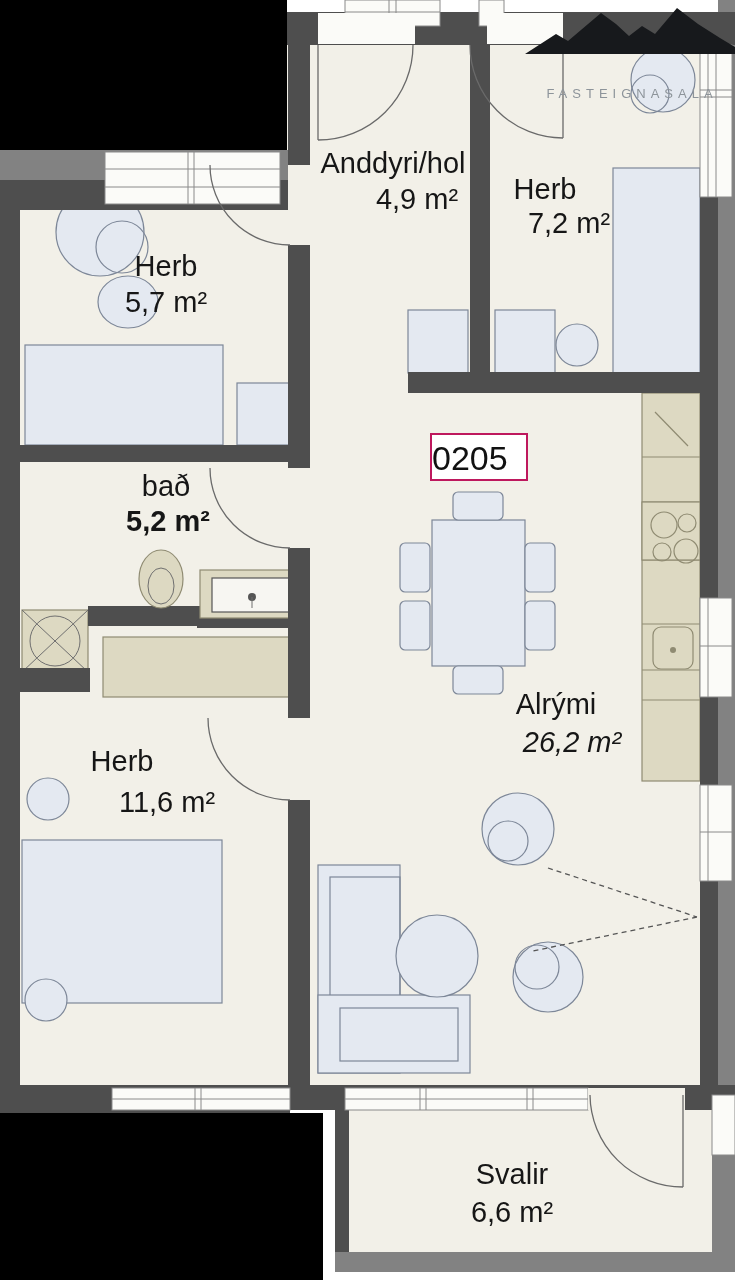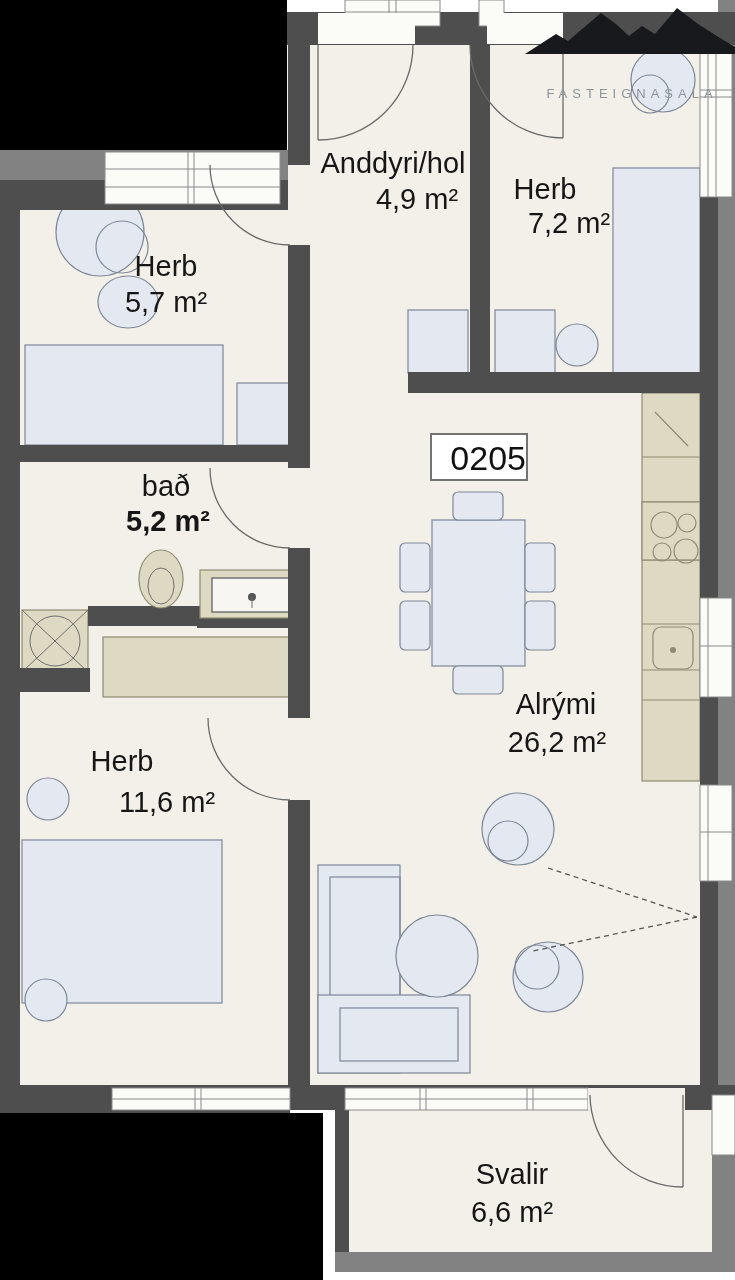--- a/index.html
+++ b/index.html
@@ -22,21 +22,21 @@
   .dash{fill:none;stroke:#555555;stroke-width:1.3;stroke-dasharray:5 4;}
   .thin{fill:none;stroke:#6f6f6f;stroke-width:1;}
   .mountain{fill:#17191c;}
   .label{position:absolute;color:#161616;font-size:29px;line-height:1.05;white-space:nowrap;
          transform:translateX(-50%);z-index:5;}
   .logo-name{position:absolute;transform:translateX(-50%);color:#40474e;font-size:27px;
              letter-spacing:3px;z-index:6;}
   .logo-tag{position:absolute;transform:translateX(-50%);color:#8d949a;font-size:13px;
             letter-spacing:5px;z-index:6;}
   .unit-box{position:absolute;left:430px;top:433px;width:98px;height:48px;background:#ffffff;
-            border:2px solid #737373;color:#111;font-size:34px;line-height:46px;text-align:right;
+            border:2px solid #be185d;color:#111;font-size:34px;line-height:46px;text-align:left;
             z-index:5;box-sizing:border-box;}
 </style>
 </head>
 <body>
 
 <div class="plan">
 
 <svg width="735" height="1280" viewBox="0 0 735 1280">
 
   <g>
@@ -188,21 +188,21 @@
 <div class="label" style="left:545px;top:174px;">Herb</div>
 <div class="label" style="left:545px;top:208px;margin-left:24px;">7,2 m²</div>
 
 <div class="label" style="left:166px;top:251px;">Herb</div>
 <div class="label" style="left:166px;top:287px;">5,7 m²</div>
 
 <div class="label" style="left:166px;top:471px;">bað</div>
 <div class="label" style="left:168px;top:506px;font-weight:bold;">5,2 m²</div>
 
 <div class="label" style="left:556px;top:689px;text-align:right;">Alrými</div>
-<div class="label" style="left:557px;top:727px;">26,2 m²</div>
+<div class="label" style="left:572px;top:727px;font-style:italic;">26,2 m²</div>
 
 <div class="label" style="left:122px;top:746px;">Herb</div>
 <div class="label" style="left:151px;top:787px;margin-left:16px;">11,6 m²</div>
 
 <div class="label" style="left:512px;top:1159px;">Svalir</div>
 <div class="label" style="left:512px;top:1197px;">6,6 m²</div>
 
 </div>
 
 </body></html>

